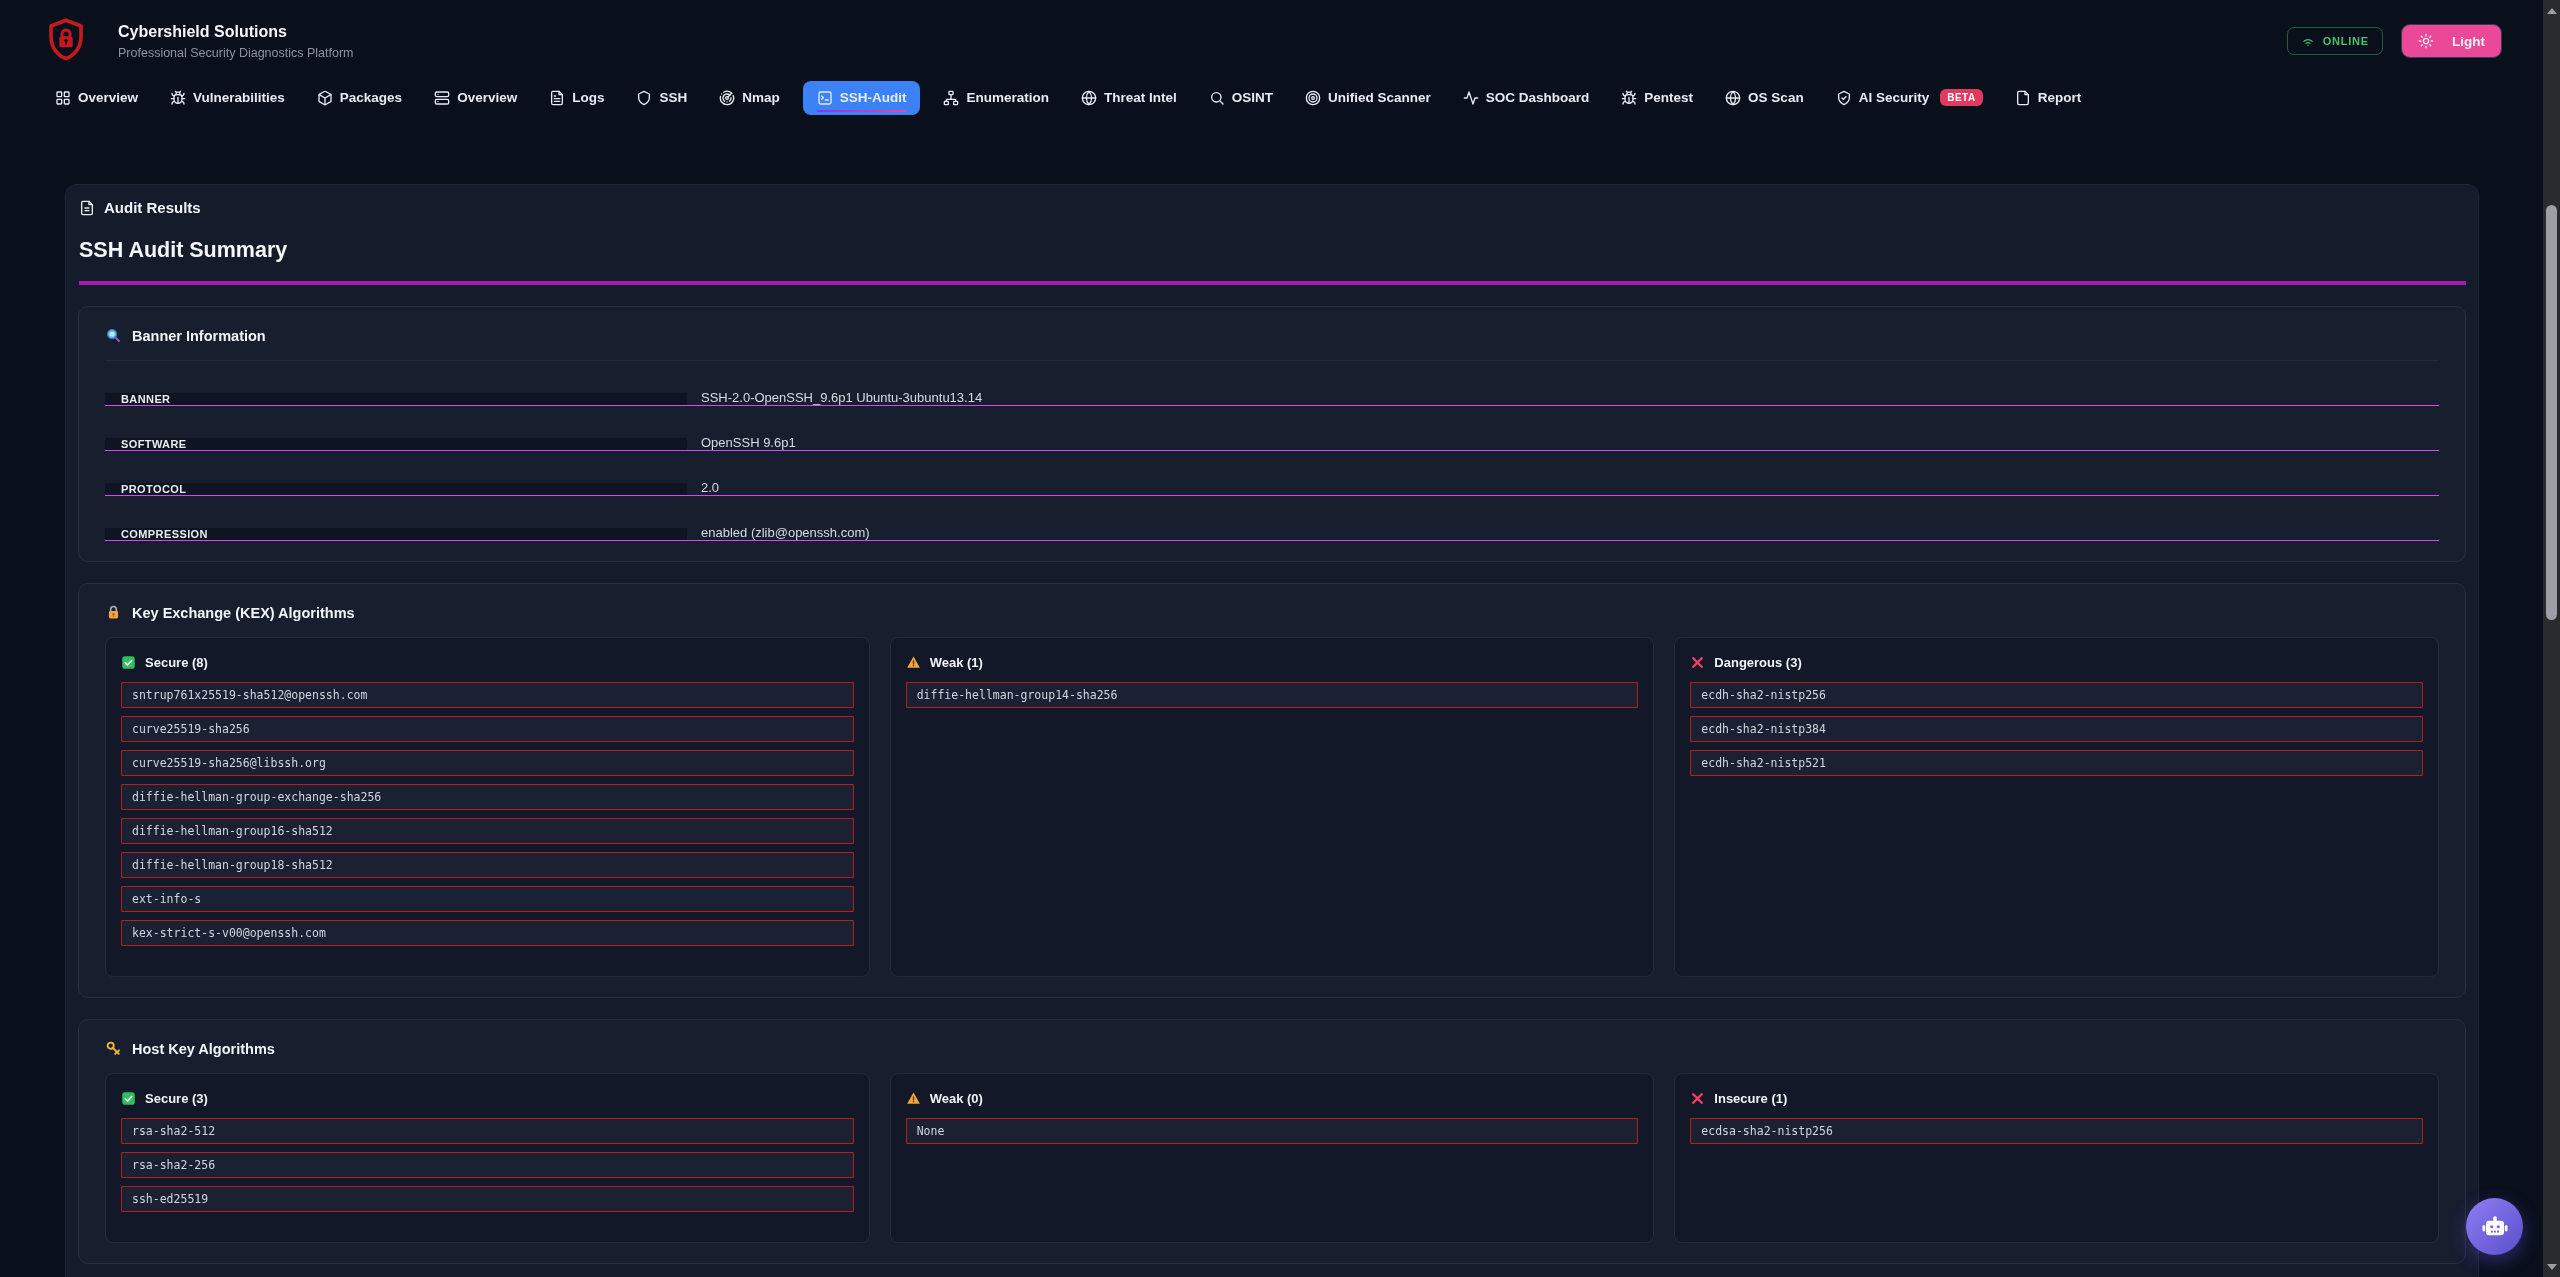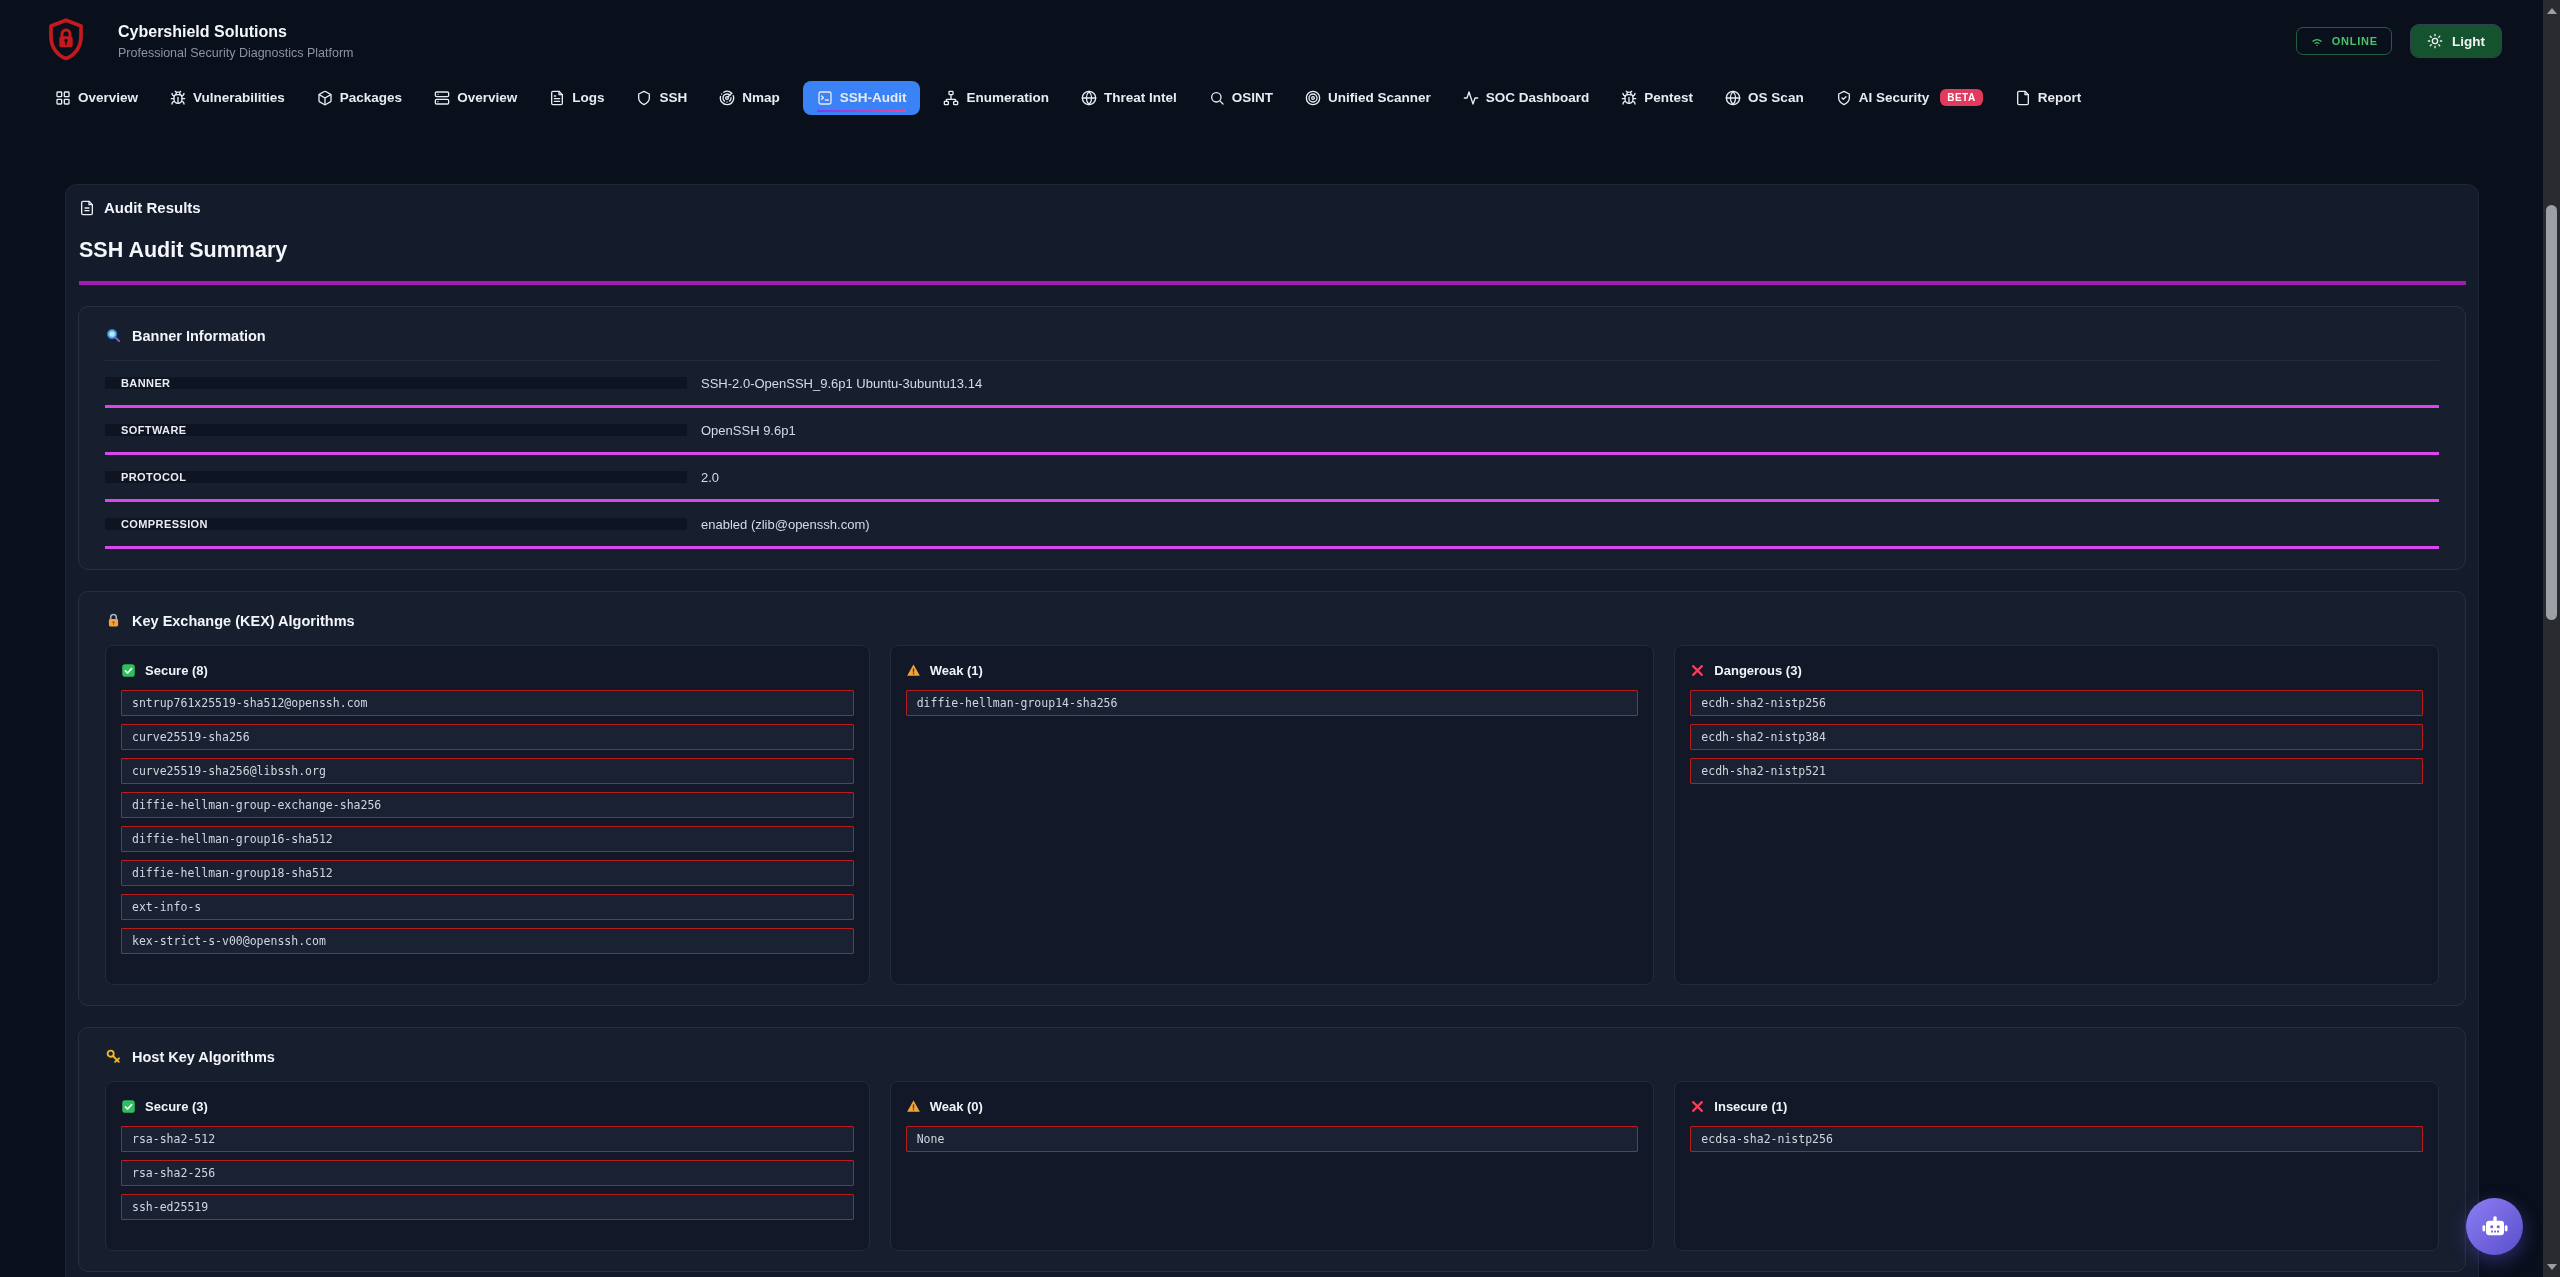--- a/index.html
+++ b/index.html
@@ -12,21 +12,21 @@
   
   .topbar{display:flex;align-items:center;justify-content:space-between;padding:16px 58px 8px 46px;}
   .brand{display:flex;align-items:center;gap:32px;}
   .logo{width:40px;height:50px;flex:0 0 auto;}
   .brand-title{font-size:16px;font-weight:bold;color:#f5f7fa;line-height:1.3;}
   .brand-sub{font-size:12.5px;color:#8b93a4;margin-top:3px;}
   .topbar-right{display:flex;align-items:center;gap:18px;}
   .online-badge{display:flex;align-items:center;gap:8px;border:1px solid rgba(63,192,102,.45);
     border-radius:7px;padding:6px 13px;color:#46c46a;font-size:11px;font-weight:bold;letter-spacing:.8px;}
   .online-badge .bicon{width:14px;height:14px;display:inline-flex;}
-  .theme-btn{display:flex;align-items:center;gap:9px;background:#14532d;border:1px solid #343d52;
+  .theme-btn{display:flex;align-items:center;gap:18px;background:#ec4899;border:1px solid #343d52;
     border-radius:9px;padding:8px 16px;color:#f0f2f6;font-size:13.5px;font-weight:600;cursor:pointer;
     font-family:inherit;}
   .theme-btn .bicon{width:16px;height:16px;display:inline-flex;}
   
   .navbar{display:flex;align-items:center;gap:14px;padding:6px 46px 10px 46px;flex-wrap:nowrap;}
   .nav-item{position:relative;display:flex;align-items:center;gap:7px;background:transparent;border:none;
     color:#e8ebf1;font-size:13.5px;font-weight:600;padding:9px 9px;border-radius:8px;cursor:pointer;
     font-family:inherit;white-space:nowrap;}
   .nav-item .nicon{width:16px;height:16px;display:inline-flex;flex:0 0 auto;}
   .nav-item.active{background:#3b82f6;padding:9px 14px;}
@@ -43,21 +43,21 @@
   .section-head .htext{font-size:15px;font-weight:bold;color:#f2f5f9;}
   .page-title{font-size:21.5px;font-weight:bold;color:#f5f7fa;margin:20px 0 0 1px;padding-bottom:18px;
     border-bottom:4px solid #a21caf;}
   
   .card{background:#171e2e;border:1px solid #272f41;border-radius:10px;margin-top:21px;padding:20px 26px;}
   .card-title{display:flex;align-items:center;gap:10px;margin-bottom:16px;}
   .card-title .cicon{width:17px;height:17px;display:inline-flex;}
   .card-title .ctext{font-size:14.5px;font-weight:bold;color:#f2f5f9;}
   
   .banner-table{border-top:1px solid #232b3c;}
-  .banner-row{display:flex;align-items:center;border-bottom:3px solid #d946ef;height:44px;}
+  .banner-row{display:flex;align-items:flex-end;border-bottom:1px solid #d946ef;height:44px;}
   .row-label{width:582px;flex:0 0 auto;background:#0e1421;display:flex;align-items:center;
     padding:0 16px;box-sizing:border-box;font-size:11px;font-weight:bold;letter-spacing:.4px;
     color:#e9edf3;text-transform:uppercase;}
   .row-value{flex:1;display:flex;align-items:center;padding:0 14px;font-size:13px;color:#d6dbe4;}
   
   .algo-grid{display:grid;grid-template-columns:repeat(3,1fr);gap:20px;align-items:stretch;}
   .algo-subcard{background:#121827;border:1px solid #232b3c;border-radius:8px;padding:14px 15px;box-sizing:border-box;}
   .sub-head{display:flex;align-items:center;gap:9px;height:20px;}
   .sub-head .sicon{width:15px;height:15px;display:inline-flex;}
   .sub-head .stitle{font-size:13px;font-weight:bold;color:#f0f3f8;}

